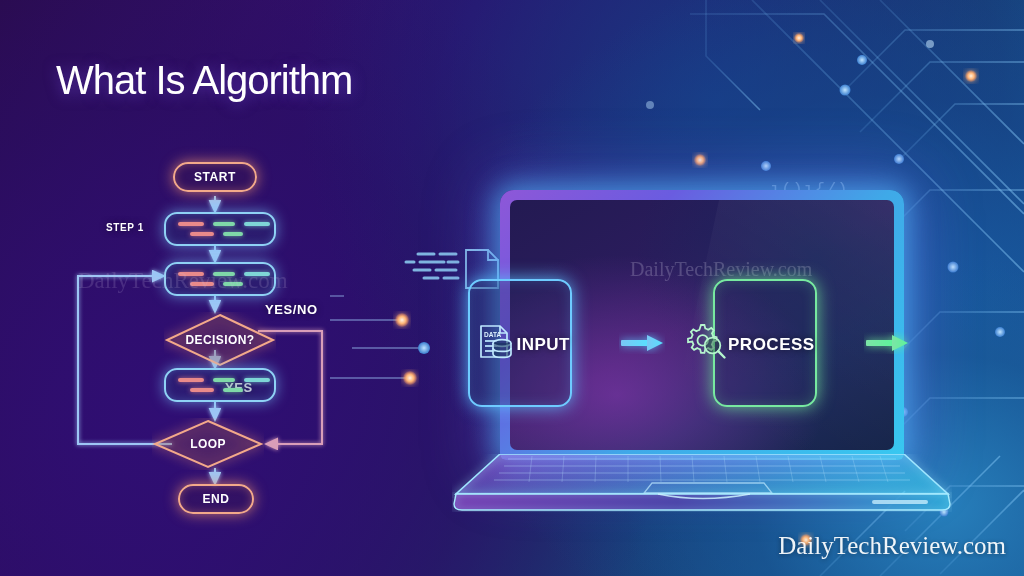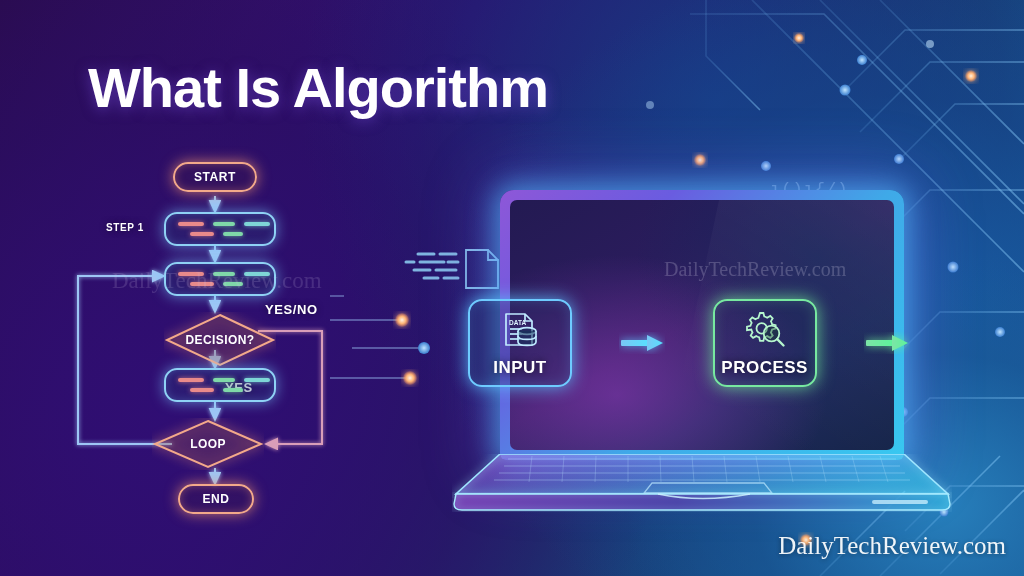--- a/index.html
+++ b/index.html
@@ -16,28 +16,27 @@
       radial-gradient(ellipse 620px 620px at 16% 72%, rgba(48,14,116,0.98) 0%, rgba(42,13,100,0.6) 50%, rgba(38,12,86,0) 80%),
       linear-gradient(118deg, #2a0c4e 0%, #310f66 20%, #2d1274 36%, #26206f 50%, #1d3370 62%, #17477f 74%, #155a95 86%, #1c6aa6 100%);
   }
 
   
   .circuit { position:absolute; inset:0; pointer-events:none; }
 
   
   #title {
     position:absolute; left:56px; top:60px;
-    font-size:56px; font-weight:bold; color:#ffffff;
+    font-size:40px; font-weight:normal; color:#ffffff;
     letter-spacing:-1px; line-height:1;
     text-shadow:0 2px 14px rgba(120,80,220,0.55);
-    margin-left:32px;
-  }
-
-  
-  .wm { position:absolute; font-family:"Liberation Serif", serif; white-space:nowrap; pointer-events:none;margin-left:34px; }
+  }
+
+  
+  .wm { position:absolute; font-family:"Liberation Serif", serif; white-space:nowrap; pointer-events:none; }
   #wm-main { right:18px; bottom:16px; font-size:25px; color:#ffffff; opacity:.93;
              text-shadow:0 1px 5px rgba(0,0,0,.45); }
   #wm-flow { left:78px; top:268px; font-size:23px; color:#cfc2e6; opacity:.17; }
 
   
   #flow { position:absolute; left:60px; top:150px; width:330px; height:375px; }
 
   .fnode { position:absolute; display:flex; align-items:center; justify-content:center;
            color:#fff; font-weight:bold; letter-spacing:.6px; }
 
@@ -84,22 +83,22 @@
   }
   #screen::after { 
     content:""; position:absolute; right:-30px; top:-40px; width:230px; height:340px;
     background:linear-gradient(200deg, rgba(255,255,255,.07) 0%, rgba(255,255,255,.015) 55%, rgba(255,255,255,0) 80%);
     transform:rotate(12deg);
   }
 
   
   #cards { position:absolute; left:12px; top:108px; width:476px; height:104px;
            display:flex; align-items:center; justify-content:space-between; }
-  .card { width:104px; height:88px; border-radius:14px; position:relative;
-          display:flex; flex-direction:column; align-items:center; justify-content:center;
+  .card { width:104px; height:128px; border-radius:14px; position:relative;
+          display:flex; flex-direction:row; align-items:center; justify-content:flex-end;
           background:rgba(30,40,90,.30); }
   .card .clabel { font-size:17px; font-weight:bold; color:#fff; letter-spacing:.5px; margin-top:4px;
                   text-shadow:0 0 7px rgba(0,0,0,.6); }
   .card .cicon { height:46px; display:flex; align-items:center; justify-content:center; }
   .card.cyan   { border:2px solid #6ecbff; box-shadow:0 0 17px rgba(90,195,255,.85), inset 0 0 13px rgba(90,195,255,.22); }
   .card.green  { border:2px solid #77e9a0; box-shadow:0 0 17px rgba(110,230,150,.85), inset 0 0 13px rgba(110,230,150,.22); }
   .card.orange { border:2px solid #f6b183; box-shadow:0 0 17px rgba(245,170,120,.85), inset 0 0 13px rgba(245,170,120,.22); }
 
   .arrow { width:46px; height:22px; flex:0 0 auto; }
 

